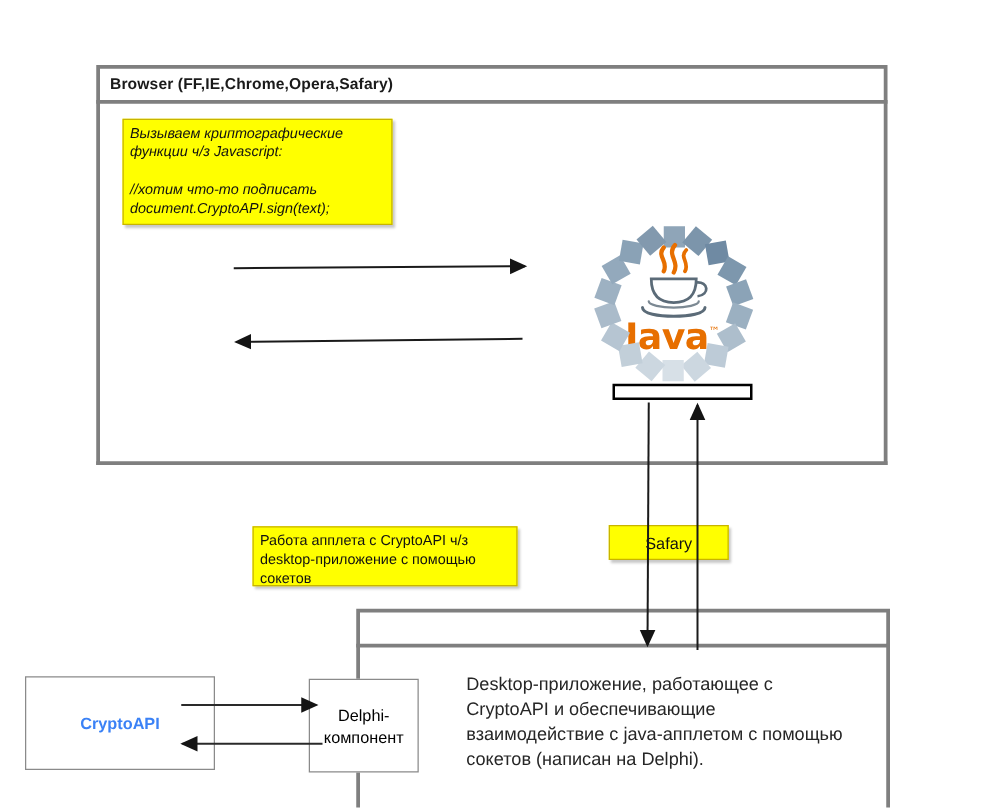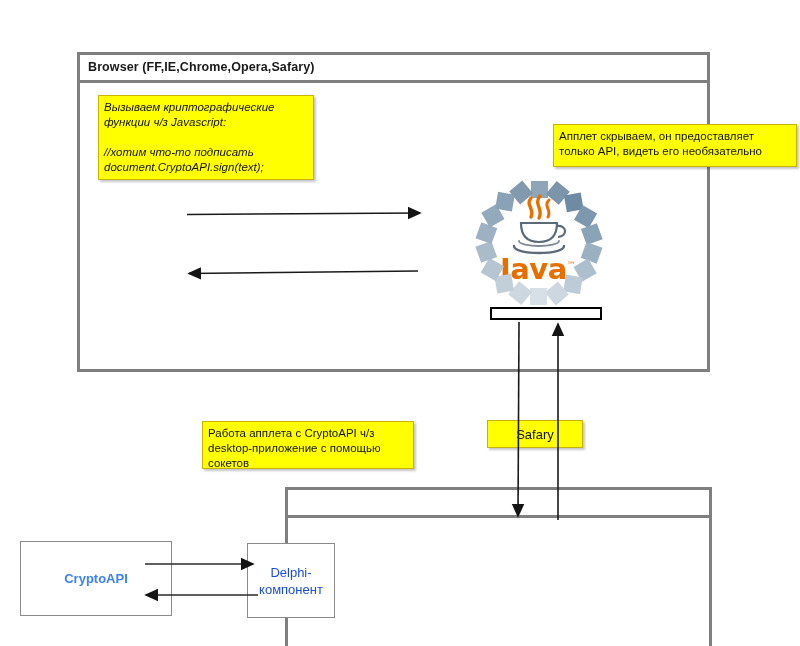--- a/index.html
+++ b/index.html
@@ -20,21 +20,21 @@
   .note{position:absolute;box-sizing:border-box;background:#ffff00;border:1px solid #c8b400;
         color:#111;font-size:11.5px;line-height:15px;padding:4px 5px 5px 5px;
         box-shadow:2px 2px 2px rgba(0,0,0,.22);white-space:pre-line;}
   .note.center{display:flex;align-items:center;justify-content:center;padding:0;
                font-size:13px;white-space:nowrap;}
 
   
   .wbox{position:absolute;box-sizing:border-box;background:#fff;border:1px solid #8a8a8a;
         display:flex;align-items:center;justify-content:center;text-align:center;
         color:#3b82f6;font-size:13px;line-height:17px;font-weight:bold;}
-  .wbox.thin{font-weight:normal;color:#1d4ed8;}
+  .wbox.thin{font-weight:normal;color:#000000;}
 
   
   .applet-strip{position:absolute;box-sizing:border-box;background:#fff;border:2px solid #000;}
 
   
   .para{position:absolute;color:#262626;font-size:14.5px;line-height:20px;white-space:pre-line;}
 
   
   svg.overlay{position:absolute;left:0;top:0;width:800px;height:646px;pointer-events:none;}
 
@@ -50,40 +50,42 @@
   <div class="frame-titlebar" style="left:77px;top:52px;width:633px;height:31px;"></div>
   <div class="frame-title" style="left:88px;top:60px;">Browser (FF,IE,Chrome,Opera,Safary)</div>
   <div class="frame" style="left:77px;top:80px;width:633px;height:292px;border-top:none;"></div>
 
   <div class="note" style="left:98px;top:95px;width:216px;height:85px;font-style:italic;">Вызываем криптографические
 функции ч/з Javascript:
 
 //хотим что-то подписать
 document.CryptoAPI.sign(text);</div>
 
-  <div class="note" style="left:553px;top:124px;width:244px;height:43px;">Апплет скрываем, он предоставляет
-только API, видеть его необязательно</div>
 
 
   <div class="abs" style="left:472px;top:182px;width:134px;height:124px;"></div>
   <div class="java-word" style="left:500px;top:252px;">
     <span>Java</span><span class="java-tm">™</span>
   </div>
 
   <div class="applet-strip" style="left:490px;top:307px;width:112px;height:13px;"></div>
 
   <div class="note" style="left:202px;top:421px;width:212px;height:48px;">Работа апплета с CryptoAPI ч/з
 desktop-приложение с помощью
 сокетов</div>
 
   <div class="note center" style="left:487px;top:420px;width:96px;height:28px;">Safary</div>
 
   <div class="frame-titlebar" style="left:285px;top:487px;width:427px;height:31px;"></div>
   <div class="frame" style="left:285px;top:515px;width:427px;height:140px;border-top:none;"></div>
 
+  <div class="para" style="left:373px;top:538px;width:330px;">Desktop-приложение, работающее с
+CryptoAPI и обеспечивающие
+взаимодействие с java-апплетом с помощью
+сокетов (написан на Delphi).</div>
 
   <div class="wbox thin" style="left:247px;top:543px;width:88px;height:75px;">
     <span style="white-space:pre-line;">Delphi-
 компонент</span>
   </div>
 
   <div class="wbox" style="left:20px;top:541px;width:152px;height:75px;">
     <span>CryptoAPI</span>
   </div>
 

